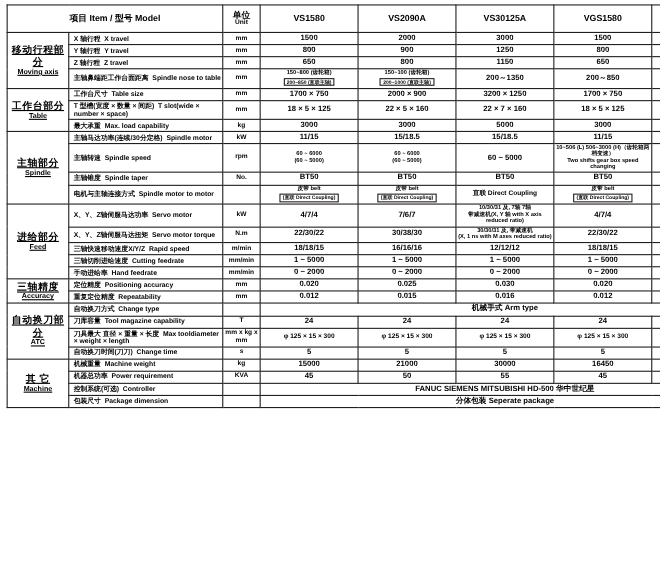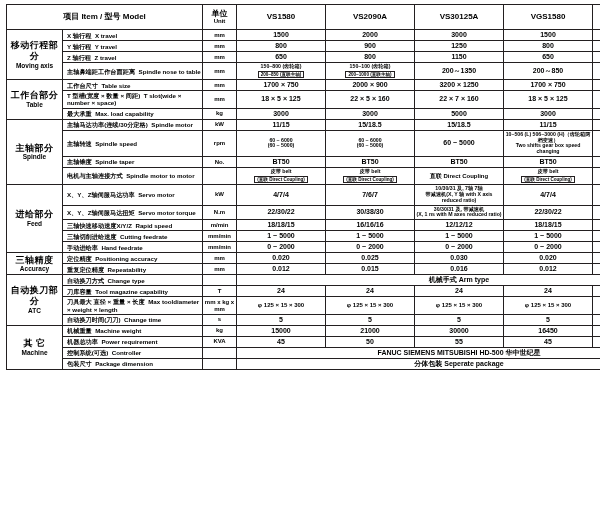--- a/index.html
+++ b/index.html
@@ -32,20 +32,21 @@
   col.c-group{width:56px;}
   col.c-item{width:140px;}
   col.c-unit{width:34px;}
   col.c-model{width:89px;}
 
   .group-cell{
     font-size:9px;
     font-weight:bold;
     letter-spacing:0.5px;
     line-height:1.2;
+    text-decoration:underline;
   }
   .group-cell .en{
     display:block;
     font-size:6.5px;
     letter-spacing:0;
     font-weight:bold;
   }
   .head td{
     font-size:8px;
     font-weight:bold;

